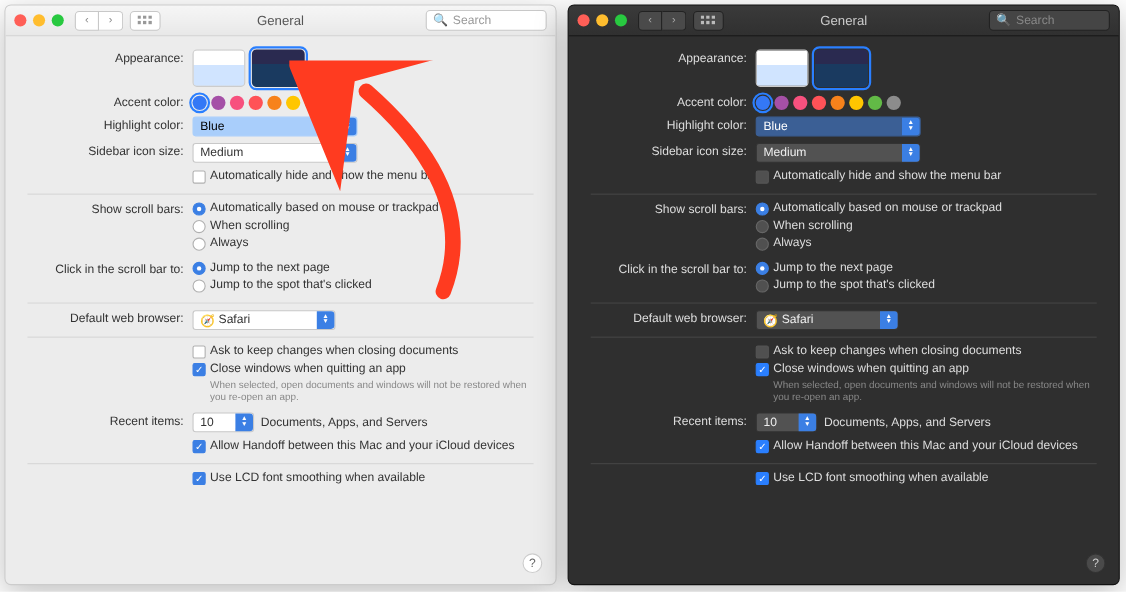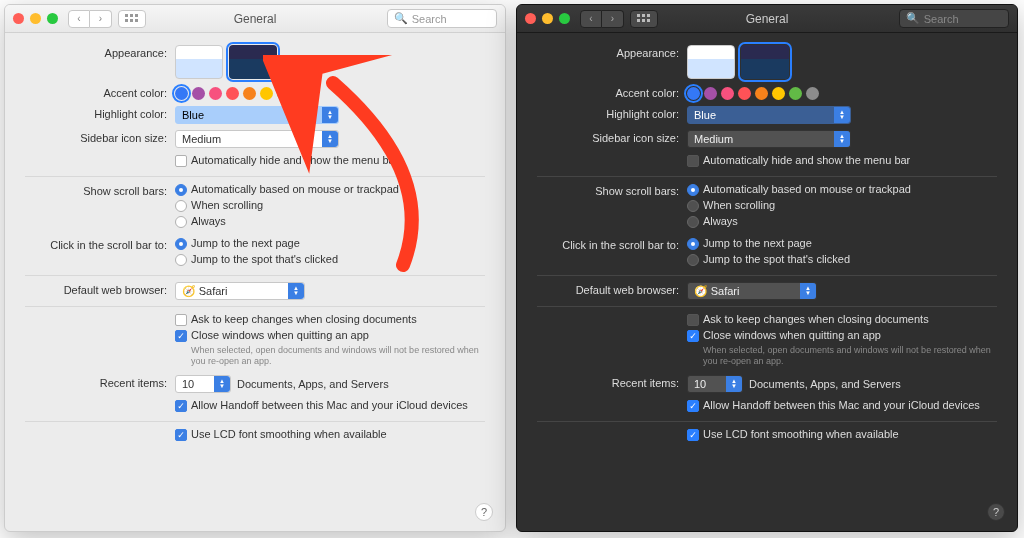--- a/index.html
+++ b/index.html
@@ -74,21 +74,21 @@
     padding:0 18px 0 6px; position:relative; font-size:11px;
   }
   .light .select { background:#fff; border:1px solid #c8c8c8; }
   .dark  .select { background:#525252; border:1px solid #333; color:#eee; }
   .select .arrows {
     position:absolute; right:0; top:0; bottom:0; width:16px;
     background:#3b7fe4; border-radius:0 3px 3px 0;
     display:flex; flex-direction:column; align-items:center; justify-content:center;
     font-size:6px; line-height:5px; color:#fff;
   }
-  .select.sm { width:164px; }
+  .select.sm { width:150px; }
   .select.xs { width:130px; }
   .select.num { width:56px; }
   .light .select.hl { background:#a9cefb; border-color:#a9cefb; color:#000; }
   .dark  .select.hl { background:#3b5f95; border-color:#3b5f95; color:#fff; }
 
   .check-row { display:flex; align-items:flex-start; gap:4px; margin-bottom:3px; }
   .chk {
     width:12px; height:12px; border-radius:2px; flex-shrink:0;
     display:flex; align-items:center; justify-content:center; font-size:9px; margin-top:1px;
   }

